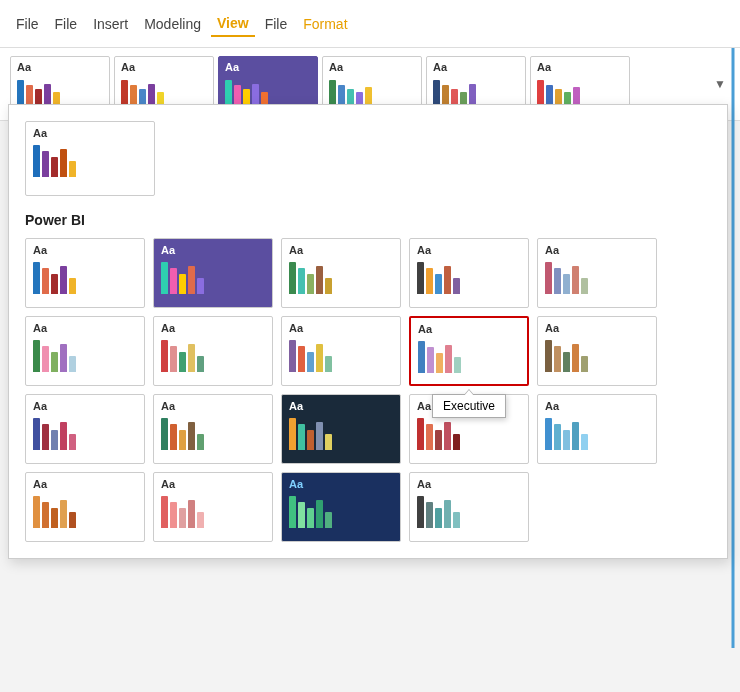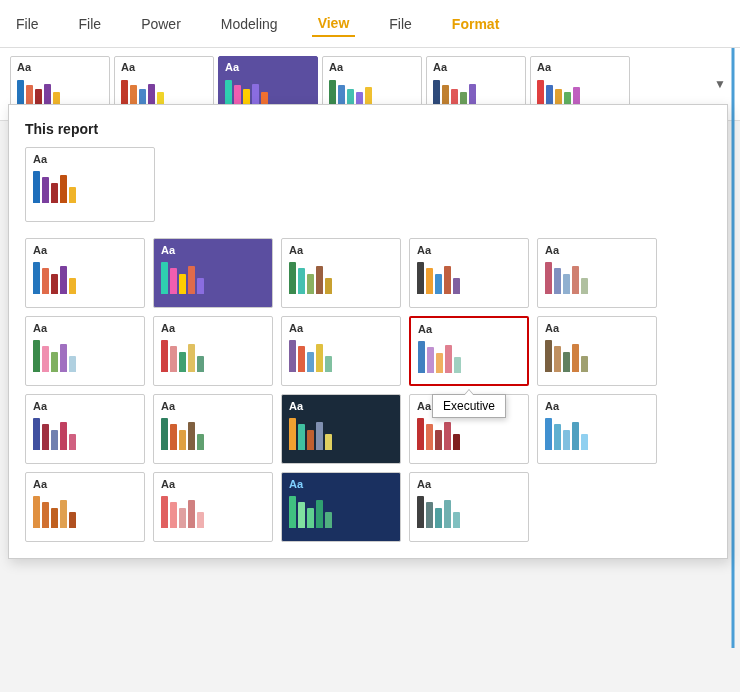--- a/index.html
+++ b/index.html
@@ -13,38 +13,38 @@
     }
 
     
     .menu-bar {
       display: flex;
       align-items: center;
       background: #fff;
       border-bottom: 1px solid #ddd;
       height: 48px;
       padding: 0 10px;
-      gap: 28px;
+      gap: 4px;
     }
     .menu-item {
       font-size: 14px;
       color: #444;
       cursor: pointer;
       padding: 4px 6px;
       user-select: none;
     }
     .menu-item.active {
       color: #e8a000;
       border-bottom: 2px solid #e8a000;
       font-weight: 600;
       text-align: right;
     }
     .menu-item.format-active {
       color: #e8a000;
-      font-weight: 700;
+      font-weight: 400;
       text-align: right;
     }
 
     
     .theme-row-container {
       background: #fff;
       border-bottom: 1px solid #ddd;
       display: flex;
       align-items: center;
       padding: 8px 10px;
@@ -198,21 +198,21 @@
       transform: rotate(90deg);
       transform-origin: right bottom;
     }
   </style>
 </head>
 <body>
 
 <div class="menu-bar">
   <span class="menu-item">File</span>
   <span class="menu-item">File</span>
-  <span class="menu-item">Power</span>
+  <span class="menu-item">Insert</span>
   <span class="menu-item">Modeling</span>
   <span class="menu-item active">View</span>
   <span class="menu-item">File</span>
   <span class="menu-item format-active">Format</span>
 </div>
 
 <div class="theme-row-container">
   <div id="top-themes-row" style="display:flex;gap:4px;flex:1;overflow:hidden;">
       <div class="theme-thumb">
         <div class="aa-label">Aa</div>
@@ -272,34 +272,34 @@
           <div class="bar" style="background-color: rgb(224, 160, 48); height: 15.3px;"></div>
           <div class="bar" style="background-color: rgb(96, 176, 96); height: 11.9px;"></div>
           <div class="bar" style="background-color: rgb(192, 96, 192); height: 17px;"></div>
         </div>
       </div>
     </div>
   <div class="dropdown-arrow">▼</div>
 </div>
 
 <div class="dropdown-panel">
-  <div class="section-label">This report</div>
   <div class="theme-grid" id="this-report-grid">
       <div class="theme-card" style="width: 130px; height: 75px;">
         <div class="aa-label">Aa</div>
         <div class="theme-bars">
           <div class="bar" style="background-color: rgb(30, 110, 187); height: 32px;"></div>
           <div class="bar" style="background-color: rgb(123, 63, 158); height: 26px;"></div>
           <div class="bar" style="background-color: rgb(163, 44, 44); height: 20px;"></div>
           <div class="bar" style="background-color: rgb(192, 80, 16); height: 28px;"></div>
           <div class="bar" style="background-color: rgb(240, 180, 41); height: 16px;"></div>
         </div>
       </div>
     </div>
 
+  <div class="section-label">Power BI</div>
   <div id="powerbi-grid" style="display:flex;flex-direction:column;gap:8px;">
       <div style="display: flex; gap: 8px;">
         <div class="theme-card">
           <div class="aa-label">Aa</div>
           <div class="theme-bars">
             <div class="bar" style="background-color: rgb(36, 117, 189); height: 32px;"></div>
             <div class="bar" style="background-color: rgb(224, 107, 74); height: 26px;"></div>
             <div class="bar" style="background-color: rgb(163, 44, 44); height: 20px;"></div>
             <div class="bar" style="background-color: rgb(123, 63, 158); height: 28px;"></div>
             <div class="bar" style="background-color: rgb(240, 180, 41); height: 16px;"></div>

